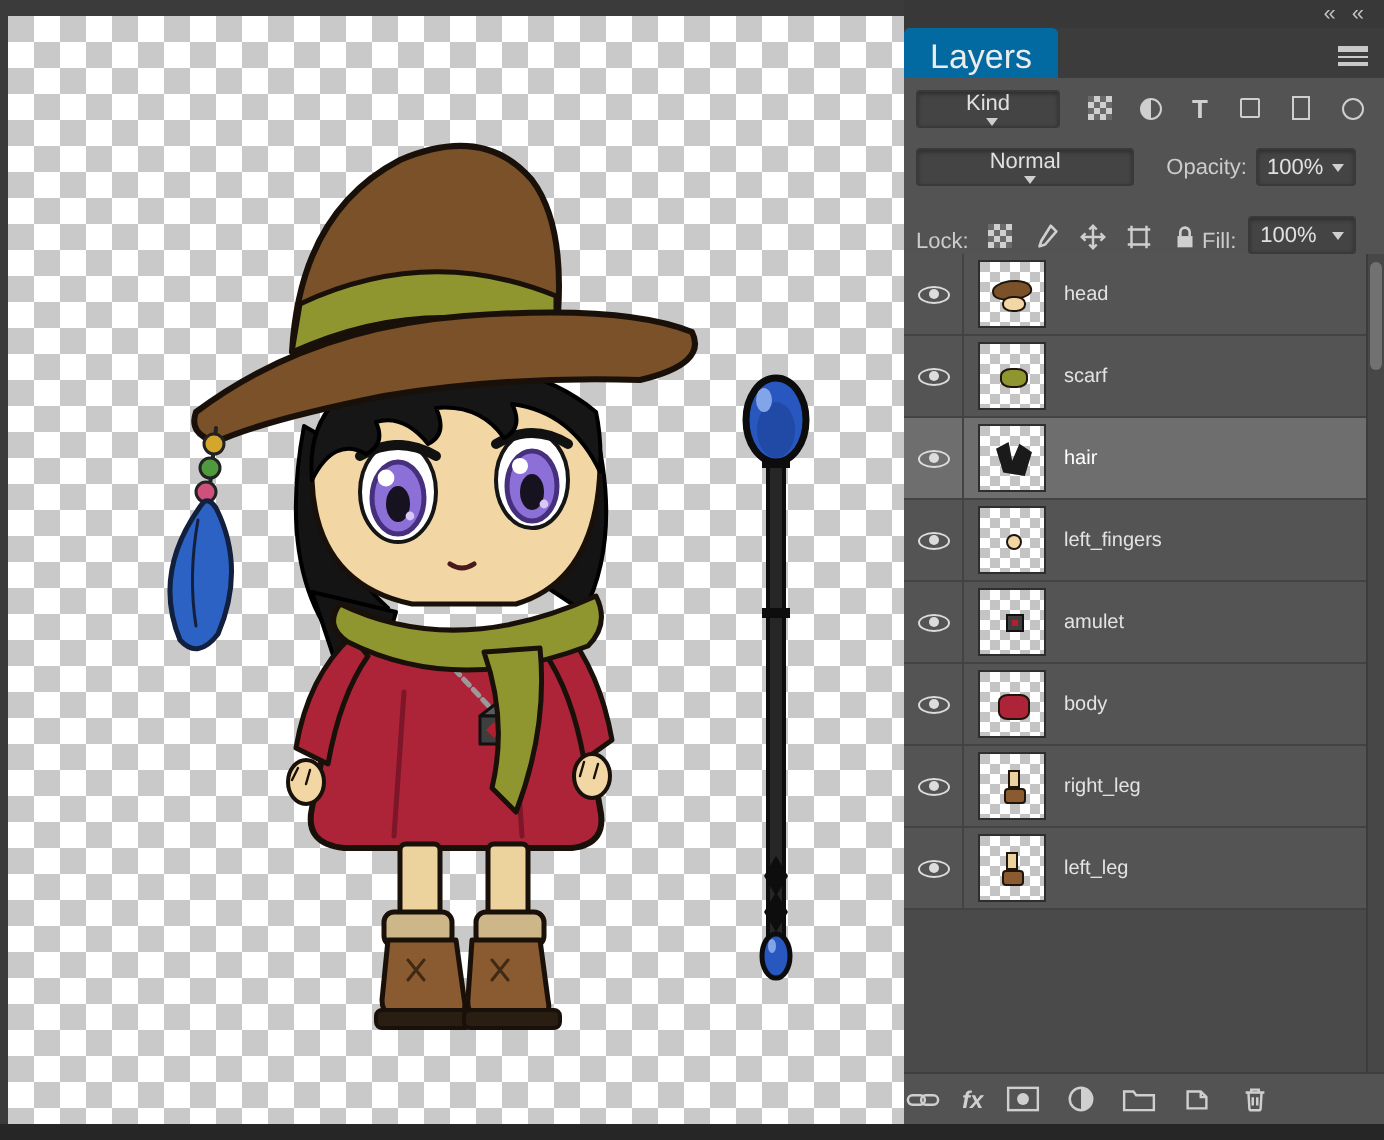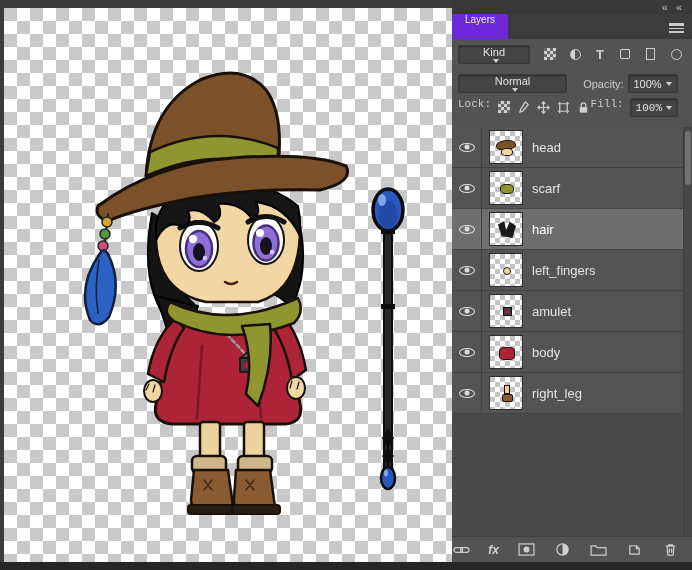--- a/index.html
+++ b/index.html
@@ -18,28 +18,28 @@
     background-size:26px 26px;
     overflow:hidden;
   }
   .canvas svg{display:block;}
 
   
   .panel{position:absolute;left:452px;top:0;width:240px;height:562px;background:#535353;}
   .panel-top{height:14px;background:#383838;display:flex;justify-content:flex-end;align-items:center;gap:8px;padding-right:10px;}
   .collapse{color:#c2c2c2;font-size:11px;line-height:10px;cursor:default;}
   .tab-row{height:25px;background:#3c3c3c;display:flex;align-items:flex-end;position:relative;}
-  .tab{height:25px;display:flex;align-items:flex-start;padding:0 13px;background:#6d28d9;color:#ececec;font-size:10px;border-radius:3px 3px 0 0;}
+  .tab{height:25px;display:flex;align-items:flex-end;padding:0 13px;background:#0369a1;color:#ececec;font-size:17px;border-radius:3px 3px 0 0;}
   .menu-icon{position:absolute;right:8px;top:7px;width:15px;}
   .menu-icon i{display:block;height:1.5px;background:#c9c9c9;margin:2px 0;}
   .menu-icon i:first-child{height:2.5px;}
 
   .filter-row{height:30px;display:flex;align-items:center;padding:0 6px;}
   .blend-row{height:29px;display:flex;align-items:center;padding:0 14px 0 6px;}
-  .lock-row{height:29px;display:flex;align-items:flex-start;padding:0 14px 0 6px;font-family:Liberation Mono, monospace;}
+  .lock-row{height:29px;display:flex;align-items:flex-end;padding:0 14px 0 6px;}
 
   .dropdown{
     height:19px;background:#444444;border:1px solid #393939;border-radius:2px;
     box-shadow:inset 0 1px 2px rgba(0,0,0,.35);
     display:flex;align-items:center;justify-content:space-between;
     color:#e0e0e0;font-size:11px;padding:0 5px;box-sizing:border-box;
   }
   .dropdown.kind{width:72px;flex-direction:column;}
   .dropdown.blend{width:118px;flex-direction:column;}
   .dropdown.small{width:54px;}
@@ -64,21 +64,21 @@
   
   .layers-list{position:absolute;top:127px;left:0;width:240px;height:409px;background:#4a4a4a;overflow:hidden;}
   .layer-row{height:41px;box-sizing:border-box;display:flex;align-items:center;background:#545454;border-bottom:1px solid #434343;}
   .layer-row.selected{background:#6e6e6e;}
   .eye-cell{width:29px;height:100%;flex:none;display:flex;align-items:center;justify-content:center;border-right:1px solid #434343;}
   .eye{position:relative;width:16px;height:9px;border:1.4px solid #dcdcdc;border-radius:50%;box-sizing:border-box;}
   .eye::after{content:"";position:absolute;left:50%;top:50%;transform:translate(-50%,-50%);width:5px;height:5px;border-radius:50%;background:#dcdcdc;}
   .thumb{position:relative;width:34px;height:34px;margin:0 9px 0 7px;flex:none;border:1px solid #2e2e2e;box-sizing:border-box;
     background:conic-gradient(#ffffff 0 25%, #c4c4c4 0 50%, #ffffff 0 75%, #c4c4c4 0);background-size:10px 10px;overflow:hidden;}
   .thumb i{position:absolute;display:block;box-sizing:border-box;}
-  .lname{font-size:13px;color:#e3e3e3;}
+  .lname{font-size:10px;color:#e3e3e3;}
   .layer-row.selected .lname{color:#ffffff;}
 
   
   .t-head i.a{left:6px;top:9px;width:20px;height:10px;background:#7a5128;border:1px solid #20150c;border-radius:50% 60% 40% 50%;transform:rotate(-8deg);}
   .t-head i.b{left:11px;top:17px;width:12px;height:8px;background:#f2d7a4;border:1px solid #20150c;border-radius:45%;}
   .t-scarf i.a{left:10px;top:12px;width:14px;height:10px;background:#8f9630;border:1px solid #20150c;border-radius:40%;}
   .t-hair i.a{left:8px;top:8px;width:18px;height:17px;background:#1a1a1a;clip-path:polygon(0 20%,35% 0,45% 55%,65% 5%,100% 30%,80% 100%,20% 90%);}
   .t-left_fingers i.a{left:13px;top:13px;width:8px;height:8px;background:#f2d7a4;border:1px solid #20150c;border-radius:50%;}
   .t-right_arm i.a{left:14px;top:10px;width:7px;height:14px;background:#ad2438;border:1px solid #20150c;border-radius:3px;transform:rotate(20deg);}
   .t-amulet i.a{left:13px;top:12px;width:9px;height:9px;background:#3e3e3e;border:1px solid #111;}
@@ -89,21 +89,21 @@
   .t-right_leg i.b{left:12px;top:17px;width:11px;height:8px;background:#8a5a30;border:1px solid #20150c;border-radius:2px;}
   .t-left_leg i.a{left:13px;top:8px;width:6px;height:9px;background:#ecd29c;border:1px solid #20150c;}
   .t-left_leg i.b{left:11px;top:17px;width:11px;height:8px;background:#8a5a30;border:1px solid #20150c;border-radius:2px;}
 
   
   .vscroll{position:absolute;top:127px;right:0;width:9px;height:409px;background:#474747;border-left:1px solid #3c3c3c;box-sizing:border-box;}
   .vthumb{position:absolute;top:4px;left:1px;width:6px;height:54px;background:#717171;border-radius:3px;}
 
   
   .bottom-bar{position:absolute;top:536px;left:0;width:240px;height:26px;box-sizing:border-box;
-    border-top:1px solid #3e3e3e;background:#535353;display:flex;align-items:center;justify-content:space-between;gap:11px;padding-right:12px;}
+    border-top:1px solid #3e3e3e;background:#535353;display:flex;align-items:center;justify-content:flex-start;gap:11px;padding-right:12px;}
   .bbtn{display:flex;align-items:center;justify-content:center;width:18px;height:18px;}
   .bbtn.fx{color:#d0d0d0;font-size:12px;font-style:italic;font-weight:bold;width:auto;}
 
   .win-bottom{position:absolute;left:0;top:562px;width:692px;height:8px;background:#262626;}
 </style>
 </head>
 <body>
 
 <div class="app">
 
@@ -347,20 +347,30 @@
         <div class="eye-cell">
             <span class="eye"></span>
           </div>
         <div class="thumb t-right_leg">
             <i class="a"></i>
             <i class="b"></i>
           </div>
         <span class="lname">right_leg</span>
       </div>
 
+      <div class="layer-row">
+        <div class="eye-cell">
+            <span class="eye"></span>
+          </div>
+        <div class="thumb t-left_leg">
+            <i class="a"></i>
+            <i class="b"></i>
+          </div>
+        <span class="lname">left_leg</span>
+      </div>
 
     </div>
 
     <div class="vscroll">
       <div class="vthumb"></div>
     </div>
 
     <div class="bottom-bar">
       <span class="bbtn">
         <svg viewBox="0 0 18 12" width="17" height="12" fill="none" stroke="#cfcfcf" stroke-width="1.3">

